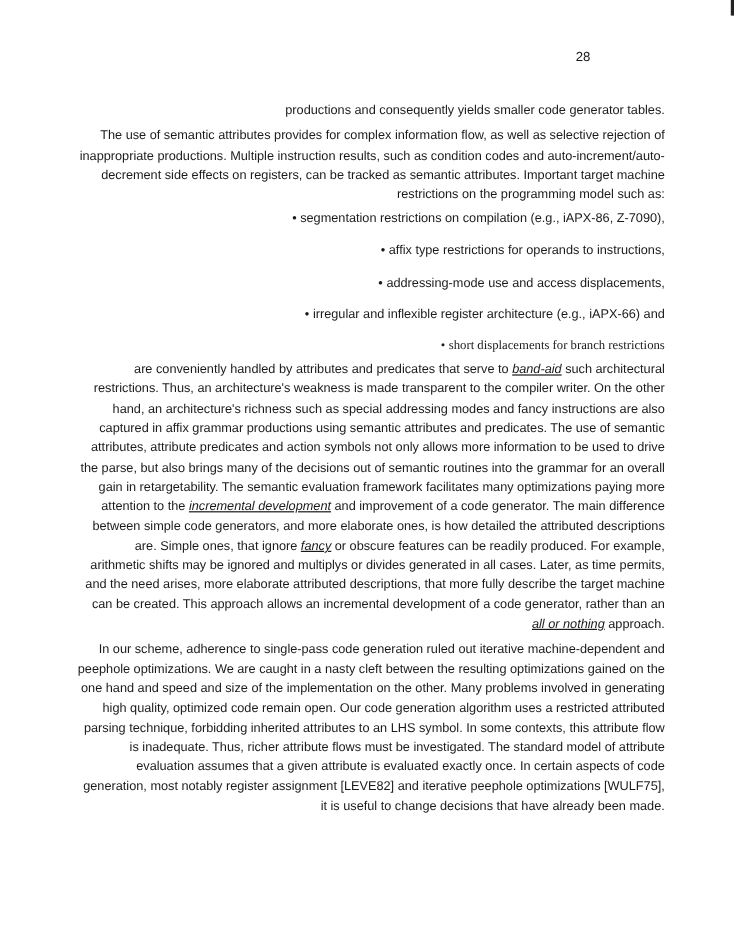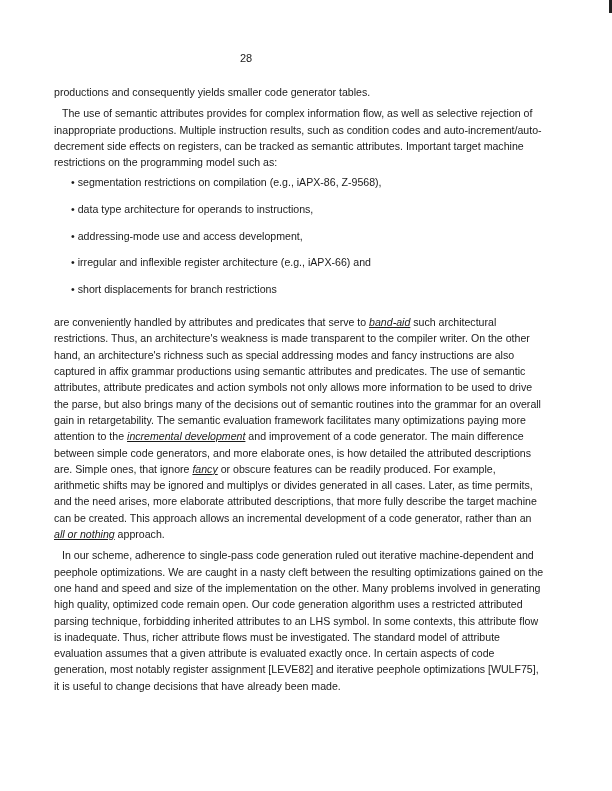--- a/index.html
+++ b/index.html
@@ -1,47 +1,47 @@
 <!DOCTYPE html>
 <html><head>
 <meta charset="utf-8">
 <style>
   html, body { margin:0; padding:0; }
   body {
     width:612px; height:791px; background:#ffffff; position:relative; overflow:hidden;
     font-family: "Liberation Sans", sans-serif; color:#1a1a1a;
   }
   .edge-bar { position:absolute; left:609px; top:0; width:3px; height:13px; background:#222; }
-  .page-num { position:absolute; top:52px; left:0; width:492px; text-align:center; font-size:11px; }
-  .body { position:absolute; left:54px; top:84px; width:490px; font-size:10.6px; line-height:16.3px; }
+  .page-num { position:absolute; top:42px; left:0; width:492px; text-align:right; font-size:11px; }
+  .body { position:absolute; left:64px; top:84px; width:490px; font-size:10.6px; line-height:16.3px;text-align:right; }
   .p { margin:0; }
   .indent { text-indent:8px; }
   .gap { margin-top:5px; }
   ul.bullets { list-style:none; margin:4px 0 0 0; padding:0 0 0 17px; }
   ul.bullets li { margin:0 0 10.3px 0; }
-  ul.bullets li:last-child { margin-bottom:17px; }
+  ul.bullets li:last-child { margin-bottom:3px;font-family:Liberation Serif, serif; }
   .bullet-mark { margin-right:3px; }
   em { font-style:italic;text-decoration:underline; }
 </style>
 </head>
 <body>
 
 <div class="edge-bar"></div>
 
 <div class="page-num">28</div>
 
 <div class="body">
   <p class="p">productions and consequently yields smaller code generator tables.</p>
 
   <p class="p indent gap">The use of semantic attributes provides for complex information flow, as well as selective rejection of inappropriate productions. Multiple instruction results, such as condition codes and auto-increment/auto-decrement side effects on registers, can be tracked as semantic attributes. Important target machine restrictions on the programming model such as:</p>
 
   <ul class="bullets">
-    <li><span class="bullet-mark">•</span><span>segmentation restrictions on compilation (e.g., iAPX-86, Z-9568),</span></li>
-    <li><span class="bullet-mark">•</span><span>data type architecture for operands to instructions,</span></li>
-    <li><span class="bullet-mark">•</span><span>addressing-mode use and access development,</span></li>
+    <li><span class="bullet-mark">•</span><span>segmentation restrictions on compilation (e.g., iAPX-86, Z-7090),</span></li>
+    <li><span class="bullet-mark">•</span><span>affix type restrictions for operands to instructions,</span></li>
+    <li><span class="bullet-mark">•</span><span>addressing-mode use and access displacements,</span></li>
     <li><span class="bullet-mark">•</span><span>irregular and inflexible register architecture (e.g., iAPX-66) and</span></li>
     <li><span class="bullet-mark">•</span><span>short displacements for branch restrictions</span></li>
   </ul>
 
   <p class="p"><span>are conveniently handled by attributes and predicates that serve to </span><em>band-aid</em><span> such architectural restrictions. Thus, an architecture's weakness is made transparent to the compiler writer. On the other hand, an architecture's richness such as special addressing modes and fancy instructions are also captured in affix grammar productions using semantic attributes and predicates. The use of semantic attributes, attribute predicates and action symbols not only allows more information to be used to drive the parse, but also brings many of the decisions out of semantic routines into the grammar for an overall gain in retargetability. The semantic evaluation framework facilitates many optimizations paying more attention to the </span><em>incremental development</em><span> and improvement of a code generator. The main difference between simple code generators, and more elaborate ones, is how detailed the attributed descriptions are. Simple ones, that ignore </span><em>fancy</em><span> or obscure features can be readily produced. For example, arithmetic shifts may be ignored and multiplys or divides generated in all cases. Later, as time permits, and the need arises, more elaborate attributed descriptions, that more fully describe the target machine can be created. This approach allows an incremental development of a code generator, rather than an </span><em>all or nothing</em><span> approach.</span></p>
 
   <p class="p indent gap">In our scheme, adherence to single-pass code generation ruled out iterative machine-dependent and peephole optimizations. We are caught in a nasty cleft between the resulting optimizations gained on the one hand and speed and size of the implementation on the other. Many problems involved in generating high quality, optimized code remain open. Our code generation algorithm uses a restricted attributed parsing technique, forbidding inherited attributes to an LHS symbol. In some contexts, this attribute flow is inadequate. Thus, richer attribute flows must be investigated. The standard model of attribute evaluation assumes that a given attribute is evaluated exactly once. In certain aspects of code generation, most notably register assignment [LEVE82] and iterative peephole optimizations [WULF75], it is useful to change decisions that have already been made.</p>
 </div>
 
 </body></html>

